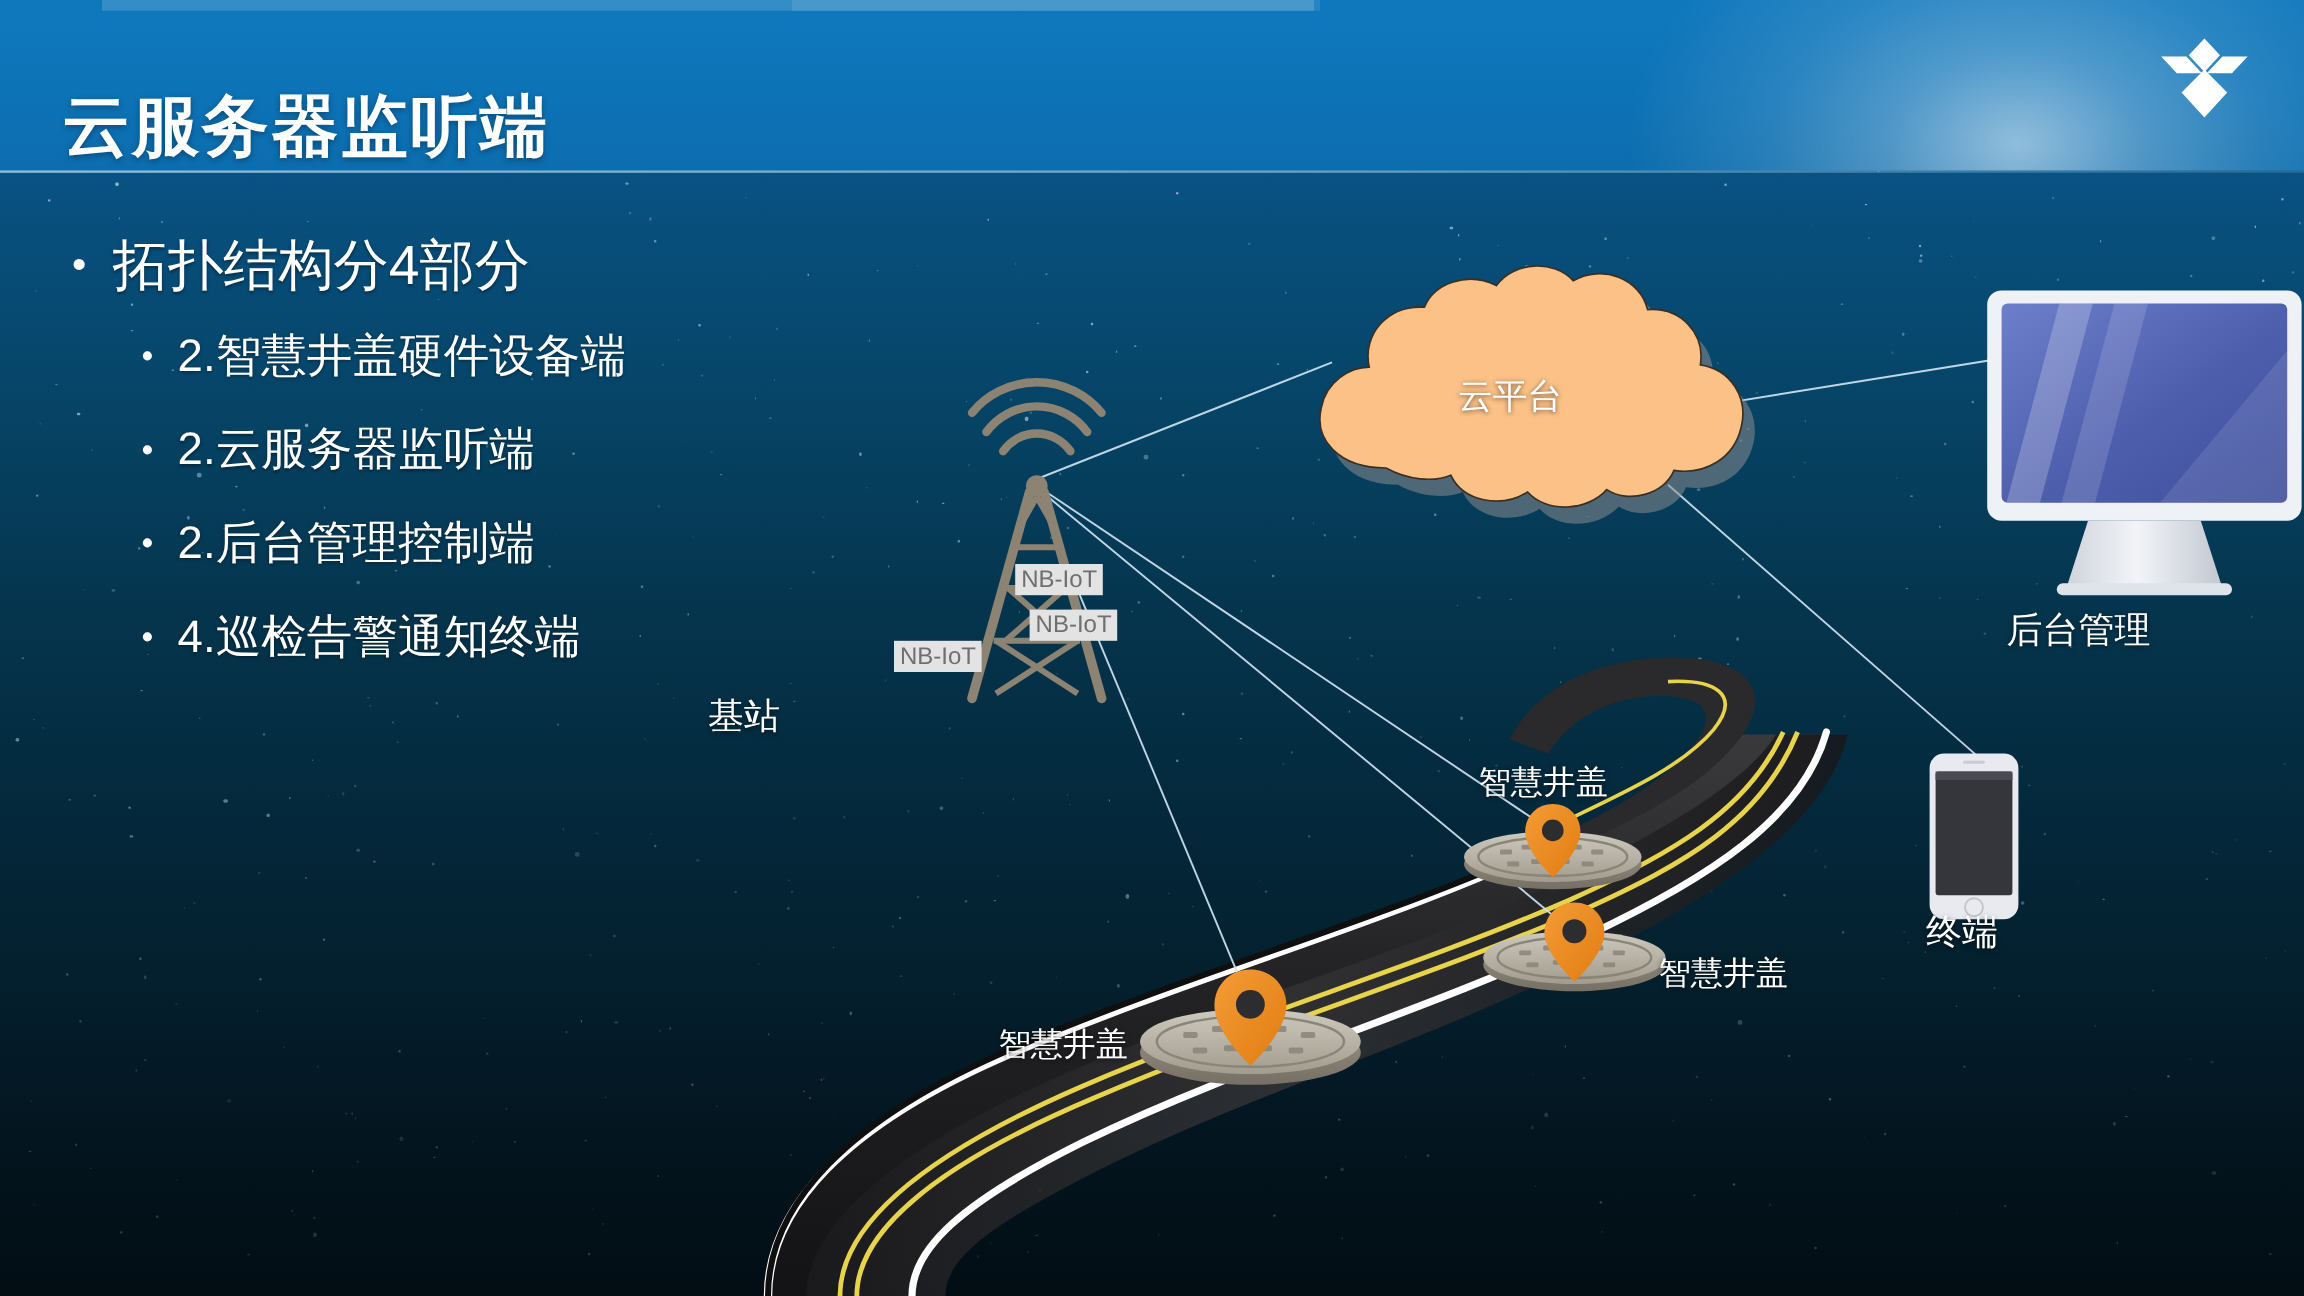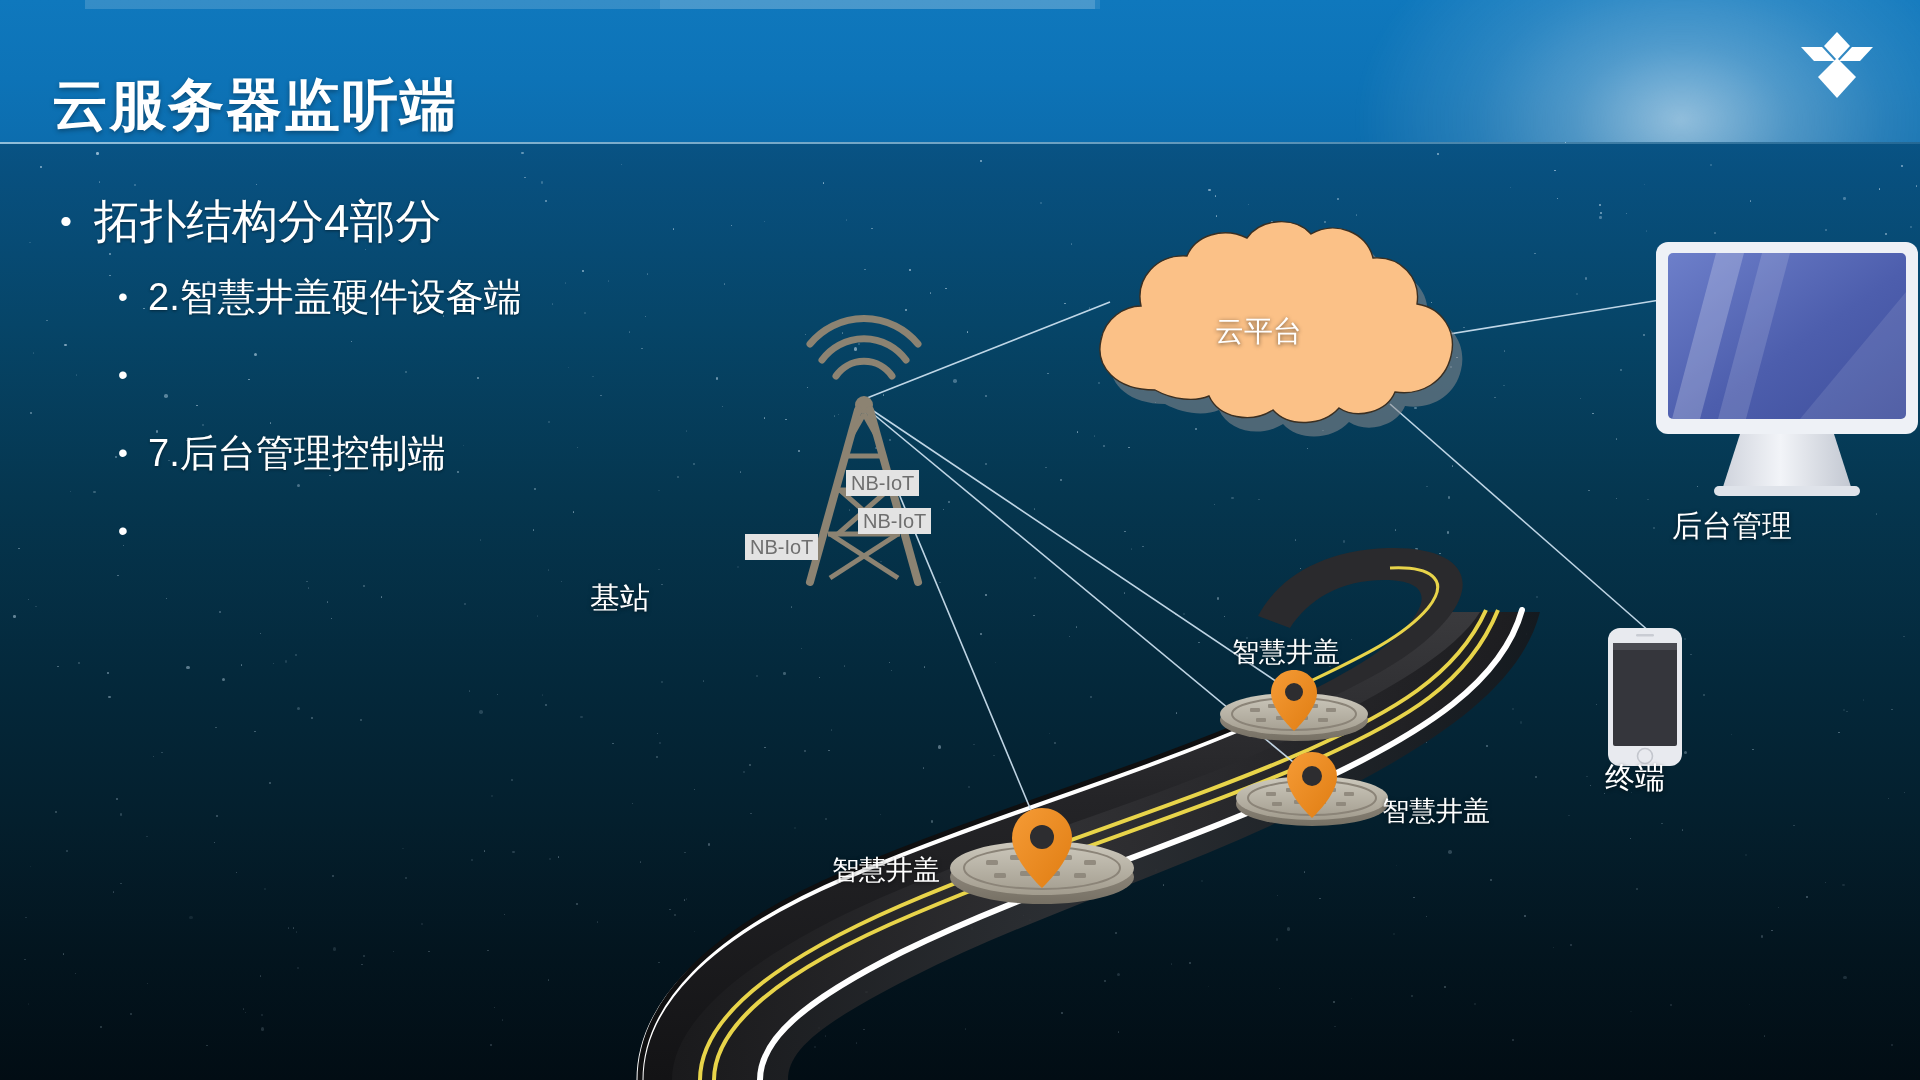--- a/index.html
+++ b/index.html
@@ -771,29 +771,31 @@
       <span class="btxt">拓扑结构分4部分</span>
     </div>
 
     <div class="lvl2">
       <span class="dot">•</span>
       <span class="btxt">2.智慧井盖硬件设备端</span>
     </div>
 
     <div class="lvl2">
       <span class="dot">•</span>
+      <span class="btxt">2.云服务器监听端</span>
     </div>
 
     <div class="lvl2">
       <span class="dot">•</span>
-      <span class="btxt">7.后台管理控制端</span>
+      <span class="btxt">2.后台管理控制端</span>
     </div>
 
     <div class="lvl2">
       <span class="dot">•</span>
+      <span class="btxt">4.巡检告警通知终端</span>
     </div>
 
   </div>
 
   <div id="diagram">
 
     <svg class="layer" viewBox="0 0 1920 938">
       <defs>
         <linearGradient id="asphalt" x1="0" y1="0" x2="0" y2="1">
           <stop offset="0%" stop-color="#3a3a3d"></stop>

